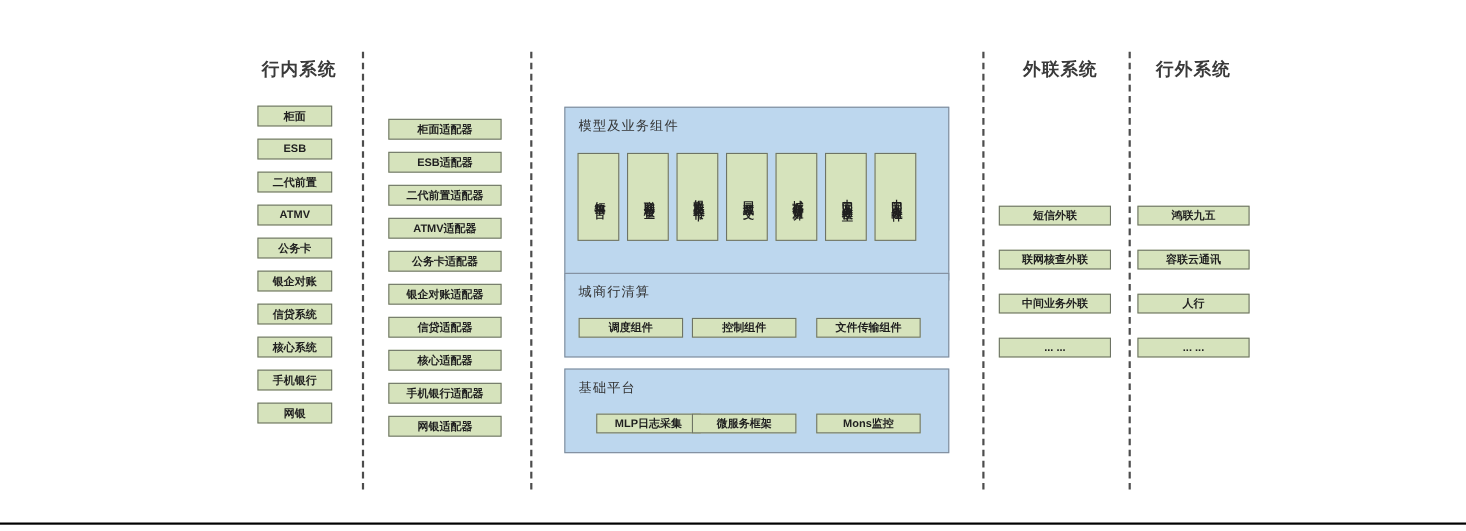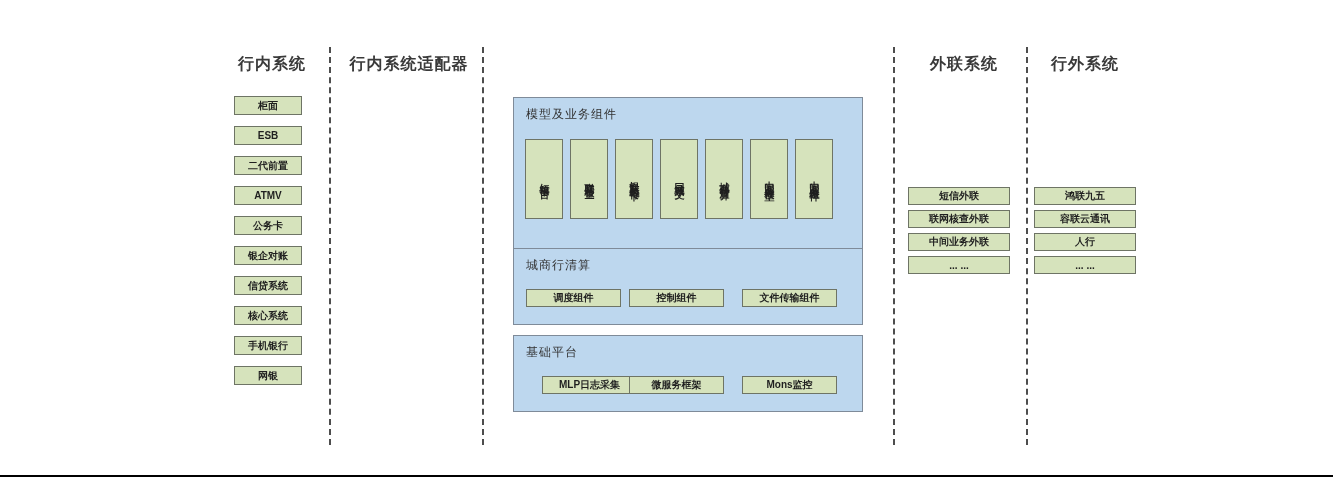--- a/index.html
+++ b/index.html
@@ -19,21 +19,21 @@
   .gbox {
     box-sizing:border-box;
     background:var(--box-fill,#d6e3bc);
     border:1px solid var(--box-border,#6e7465);
     color:#1f1f1f; font-weight:bold; font-size:10px;
     display:flex; align-items:center; justify-content:center;
     white-space:nowrap;
   }
   .stack { position:absolute; display:flex; flex-direction:column; }
   .stack-30 { gap:11px; }   
-  .stack-36 { gap:5px; }   
+  .stack-36 { gap:22px; }   
   .stack-30 .gbox { width:100%; height:19px; }
   .stack-36 .gbox { width:100%; height:18px; }
   .section {
     position:absolute; left:513px; width:350px; box-sizing:border-box;
     background:var(--section-fill,#bdd7ee);
     border:1px solid var(--section-border,#7f8b99);
   }
   .section-title {
     position:absolute; left:12px; top:8px;
     font-size:12px; color:#333333; letter-spacing:1px; white-space:nowrap;
@@ -51,21 +51,20 @@
     position:absolute; left:0; top:475px; width:1333px; height:2px;
     background:var(--baseline,#000000);
   }
 </style>
 </head>
 <body>
 
 <div class="canvas">
 
   <div class="hdr" style="left:212px;width:120px">行内系统</div>
-  <div class="hdr" style="left:339px;width:140px">行内系统适配器</div>
   <div class="hdr" style="left:904px;width:120px">外联系统</div>
   <div class="hdr" style="left:1025px;width:120px">行外系统</div>
 
   <div class="vdash" style="left:329px"></div>
   <div class="vdash" style="left:482px"></div>
   <div class="vdash" style="left:893px"></div>
   <div class="vdash" style="left:1026px"></div>
 
   <div class="stack stack-30" style="left:234px;top:96px;width:68px">
     <div class="gbox">柜面</div>
@@ -73,20 +72,32 @@
     <div class="gbox">二代前置</div>
     <div class="gbox">ATMV</div>
     <div class="gbox">公务卡</div>
     <div class="gbox">银企对账</div>
     <div class="gbox">信贷系统</div>
     <div class="gbox">核心系统</div>
     <div class="gbox">手机银行</div>
     <div class="gbox">网银</div>
   </div>
 
+  <div class="stack stack-30" style="left:353px;top:108px;width:103px">
+    <div class="gbox">柜面适配器</div>
+    <div class="gbox">ESB适配器</div>
+    <div class="gbox">二代前置适配器</div>
+    <div class="gbox">ATMV适配器</div>
+    <div class="gbox">公务卡适配器</div>
+    <div class="gbox">银企对账适配器</div>
+    <div class="gbox">信贷适配器</div>
+    <div class="gbox">核心适配器</div>
+    <div class="gbox">手机银行适配器</div>
+    <div class="gbox">网银适配器</div>
+  </div>
 
   <div class="section" style="top:97px;height:158px">
     <div class="section-title">模型及业务组件</div>
     <div class="vstack">
       <div class="vbox">短信平台</div>
       <div class="vbox">联网核查</div>
       <div class="vbox">银联及银行卡</div>
       <div class="vbox">同城票交</div>
       <div class="vbox">城商行清算</div>
       <div class="vbox">中间业务模型</div>

